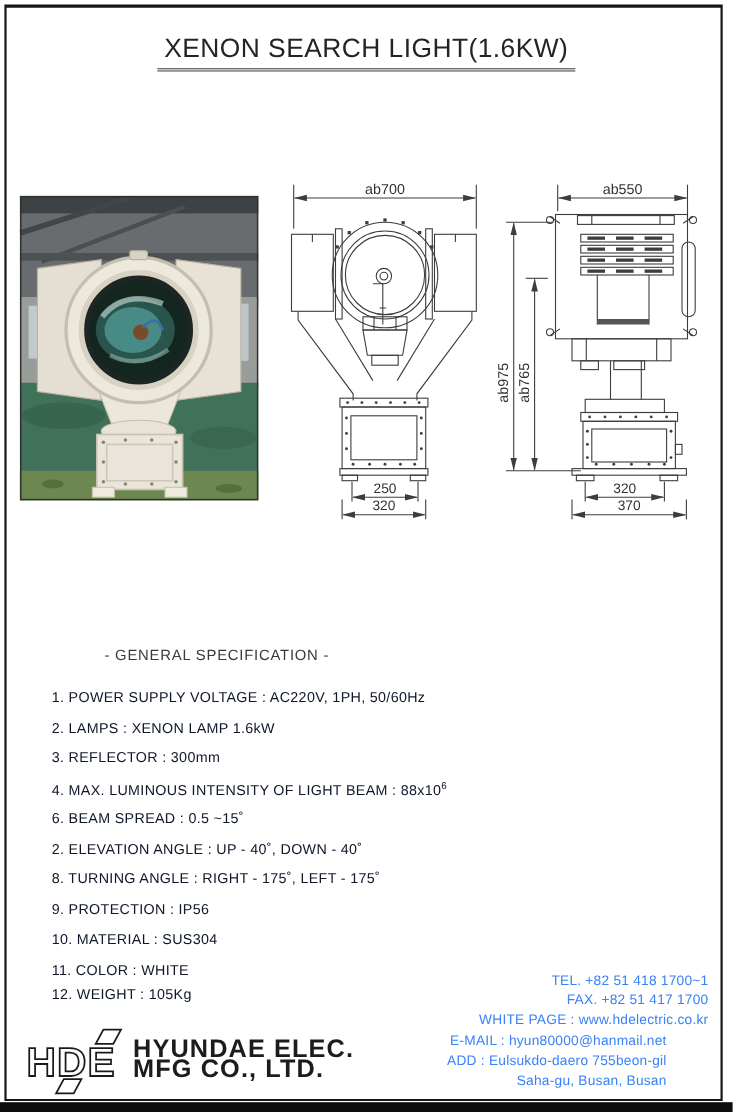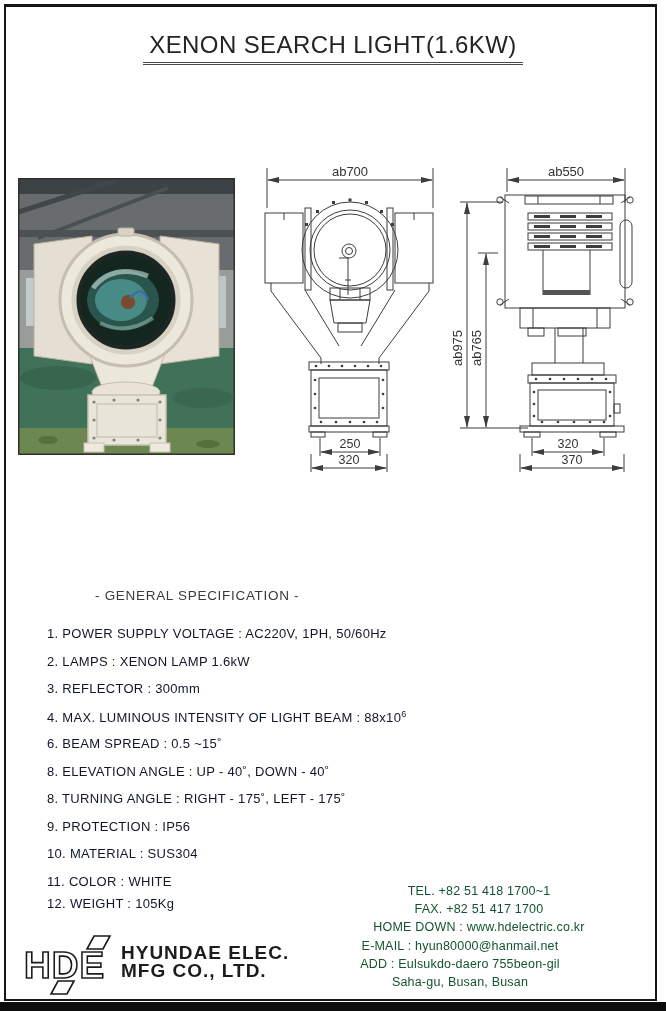--- a/index.html
+++ b/index.html
@@ -25,28 +25,28 @@
   svg text { font-family:"Liberation Sans", sans-serif; }
 
   .spec { position:absolute; left:47px; top:588px; width:460px; }
   .spec-heading { margin:0 0 0 48px; font-size:13.5px; letter-spacing:0.7px; color:#3a3a3a; }
   .spec-items { margin-top:23px; }
   .spec-item { font-size:13px; letter-spacing:0.3px; color:#0f172a; height:27.5px; }
   .spec-item.tight { height:22px; }
   .spec-item sup { font-size:9px; }
 
   .contact {
-    position:absolute; right:22px; top:882px; width:330px; text-align:center;
-    font-size:12.5px; line-height:18.2px; color:#14532d; letter-spacing:0.2px;
+    position:absolute; right:22px; top:882px; width:330px; text-align:right;
+    font-size:12.5px; line-height:18.2px; color:#3b82f6; letter-spacing:0.2px;
   }
   .contact .indent { padding-right:38px; }
 
   .logo { position:absolute; left:22px; top:932px; display:flex; align-items:flex-start; }
   .logo-text { margin-left:3px; padding-top:12px; font-weight:bold; color:#1c1c1c;
-               font-size:19px; line-height:18px; letter-spacing:1px; white-space:nowrap; }
+               font-size:23px; line-height:18px; letter-spacing:1px; white-space:nowrap; }
 </style>
 </head>
 <body>
 
 <div class="frame"></div>
 <div class="bottom-bar"></div>
 
 <div class="title-wrap">
   <span class="title">XENON SEARCH LIGHT(1.6KW)</span>
 </div>
@@ -311,33 +311,33 @@
 </svg>
 
 <div class="spec">
   <div class="spec-heading">- GENERAL SPECIFICATION -</div>
   <div class="spec-items">
     <div class="spec-item"><span>1. POWER SUPPLY VOLTAGE : AC220V, 1PH, 50/60Hz</span></div>
     <div class="spec-item"><span>2. LAMPS  :  XENON LAMP 1.6kW</span></div>
     <div class="spec-item"><span>3. REFLECTOR  :  300mm</span></div>
     <div class="spec-item"><span>4. MAX. LUMINOUS INTENSITY OF LIGHT BEAM : 88x10</span><sup>6</sup></div>
     <div class="spec-item"><span>6. BEAM SPREAD : 0.5 ~15˚</span></div>
-    <div class="spec-item"><span>8. ELEVATION ANGLE : UP - 40˚, DOWN - 40˚</span></div>
+    <div class="spec-item"><span>2. ELEVATION ANGLE : UP - 40˚, DOWN - 40˚</span></div>
     <div class="spec-item"><span>8. TURNING ANGLE : RIGHT - 175˚, LEFT - 175˚</span></div>
     <div class="spec-item"><span>9. PROTECTION : IP56</span></div>
     <div class="spec-item"><span>10. MATERIAL : SUS304</span></div>
     <div class="spec-item tight"><span>11. COLOR : WHITE</span></div>
     <div class="spec-item tight"><span>12. WEIGHT : 105Kg</span></div>
   </div>
 </div>
 
 <div class="contact">
   <div>TEL. +82 51 418 1700~1</div>
   <div>FAX. +82 51 417 1700</div>
-  <div>HOME DOWN : www.hdelectric.co.kr</div>
+  <div>WHITE PAGE : www.hdelectric.co.kr</div>
   <div class="indent">E-MAIL : hyun80000@hanmail.net</div>
   <div class="indent">ADD : Eulsukdo-daero 755beon-gil</div>
   <div class="indent">Saha-gu, Busan, Busan</div>
 </div>
 
 <div class="logo">
   <svg width="96" height="64" viewBox="0 0 96 64">
     <text x="2" y="46" font-size="37" font-weight="bold" letter-spacing="1" fill="#ffffff" stroke="#1a1a1a" stroke-width="1.6">HDE</text>
     <polygon points="72,4 88,4 81,17 65,17" fill="#ffffff" stroke="#1a1a1a" stroke-width="1.6"></polygon>
     <polygon points="36,49 52,49 45,62 29,62" fill="#ffffff" stroke="#1a1a1a" stroke-width="1.6"></polygon>

